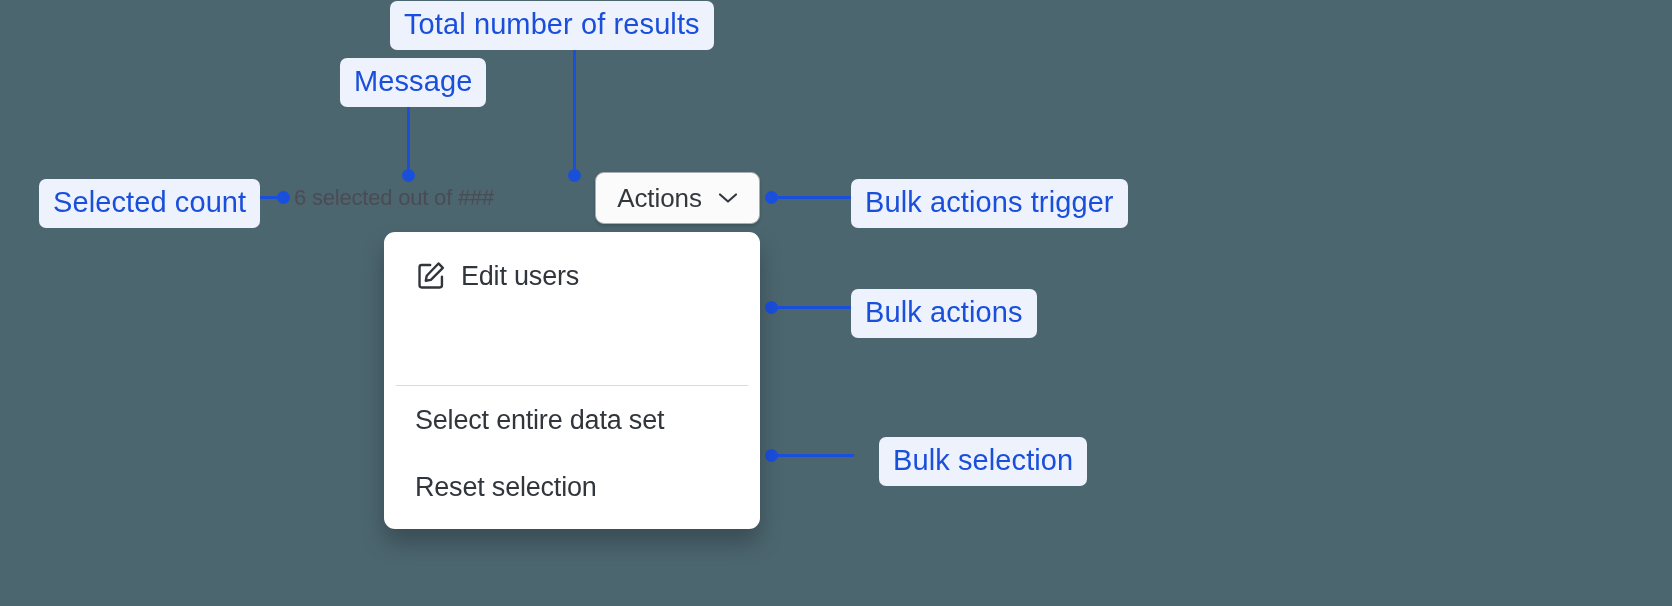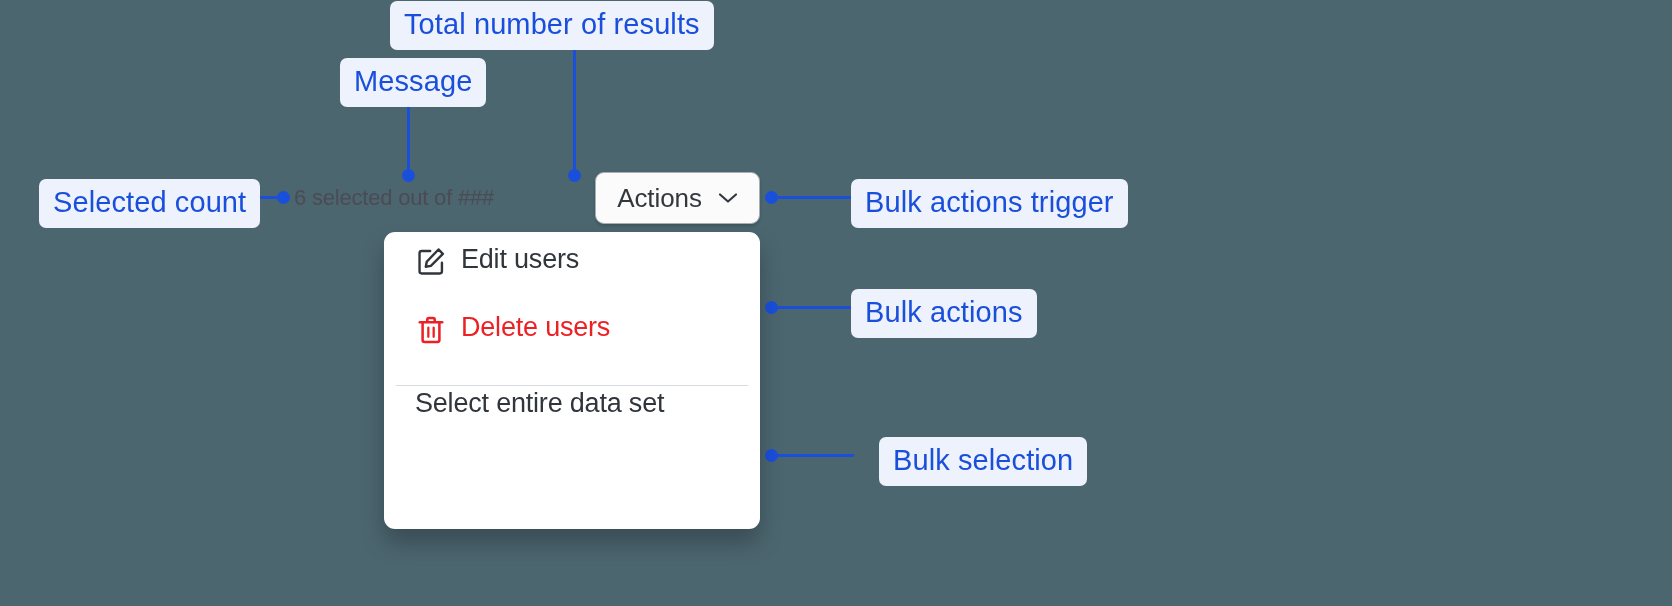--- a/index.html
+++ b/index.html
@@ -111,21 +111,21 @@
     box-sizing: border-box;
     overflow: visible;
   }
 
   .menu-item {
     position: absolute;
     left: 0;
     width: 376px;
     height: 60px;
     display: flex;
-    align-items: flex-start;
+    align-items: center;
     cursor: pointer;
     box-sizing: border-box;
     padding-left: 31px;
   }
   .menu-item .mi-icon {
     width: 32px;
     height: 32px;
     flex: 0 0 auto;
     display: block;
     margin-right: 14px;
@@ -199,32 +199,26 @@
   <div class="menu-panel">
 
     <div class="menu-item" style="top:14px;">
       <svg class="mi-icon" viewBox="0 0 24 24">
         <path d="M20.2 12.6 V19 a1.6 1.6 0 0 1 -1.6 1.6 H5 A1.6 1.6 0 0 1 3.4 19 V5.4 A1.6 1.6 0 0 1 5 3.8 h6.4" fill="none" stroke="#31363d" stroke-width="1.8" stroke-linecap="round" stroke-linejoin="round"></path>
         <path d="M17.6 2.6 20.9 5.9 11.9 14.9 8.1 15.6 8.8 11.8 Z" fill="none" stroke="#31363d" stroke-width="1.8" stroke-linecap="round" stroke-linejoin="round"></path>
       </svg>
       <span class="mi-label">Edit users</span>
     </div>
 
-    <div class="menu-item danger" style="top:82px;">
-      <svg class="mi-icon" viewBox="0 0 24 24">
-        <path d="M3.6 6.2 H20.4" fill="none" stroke="#ed2024" stroke-width="1.9" stroke-linecap="round"></path>
-        <path d="M9.2 6.2 V4.3 a1.3 1.3 0 0 1 1.3 -1.3 h3 a1.3 1.3 0 0 1 1.3 1.3 V6.2" fill="none" stroke="#ed2024" stroke-width="1.9" stroke-linejoin="round"></path>
-        <path d="M5.7 6.2 V19.5 a1.5 1.5 0 0 0 1.5 1.5 h9.6 a1.5 1.5 0 0 0 1.5 -1.5 V6.2" fill="none" stroke="#ed2024" stroke-width="1.9" stroke-linejoin="round"></path>
-        <path d="M10 10.3 V17.1 M14 10.3 V17.1" fill="none" stroke="#ed2024" stroke-width="1.7" stroke-linecap="round"></path>
-      </svg>
-      <span class="mi-label">Delete users</span>
-    </div>
 
     <div class="menu-divider"></div>
 
     <div class="menu-item no-icon" style="top:158px;">
       <span class="mi-label">Select entire data set</span>
     </div>
 
+    <div class="menu-item no-icon" style="top:225px;">
+      <span class="mi-label">Reset selection</span>
+    </div>
 
   </div>
 
 </div>
 
 </body></html>

